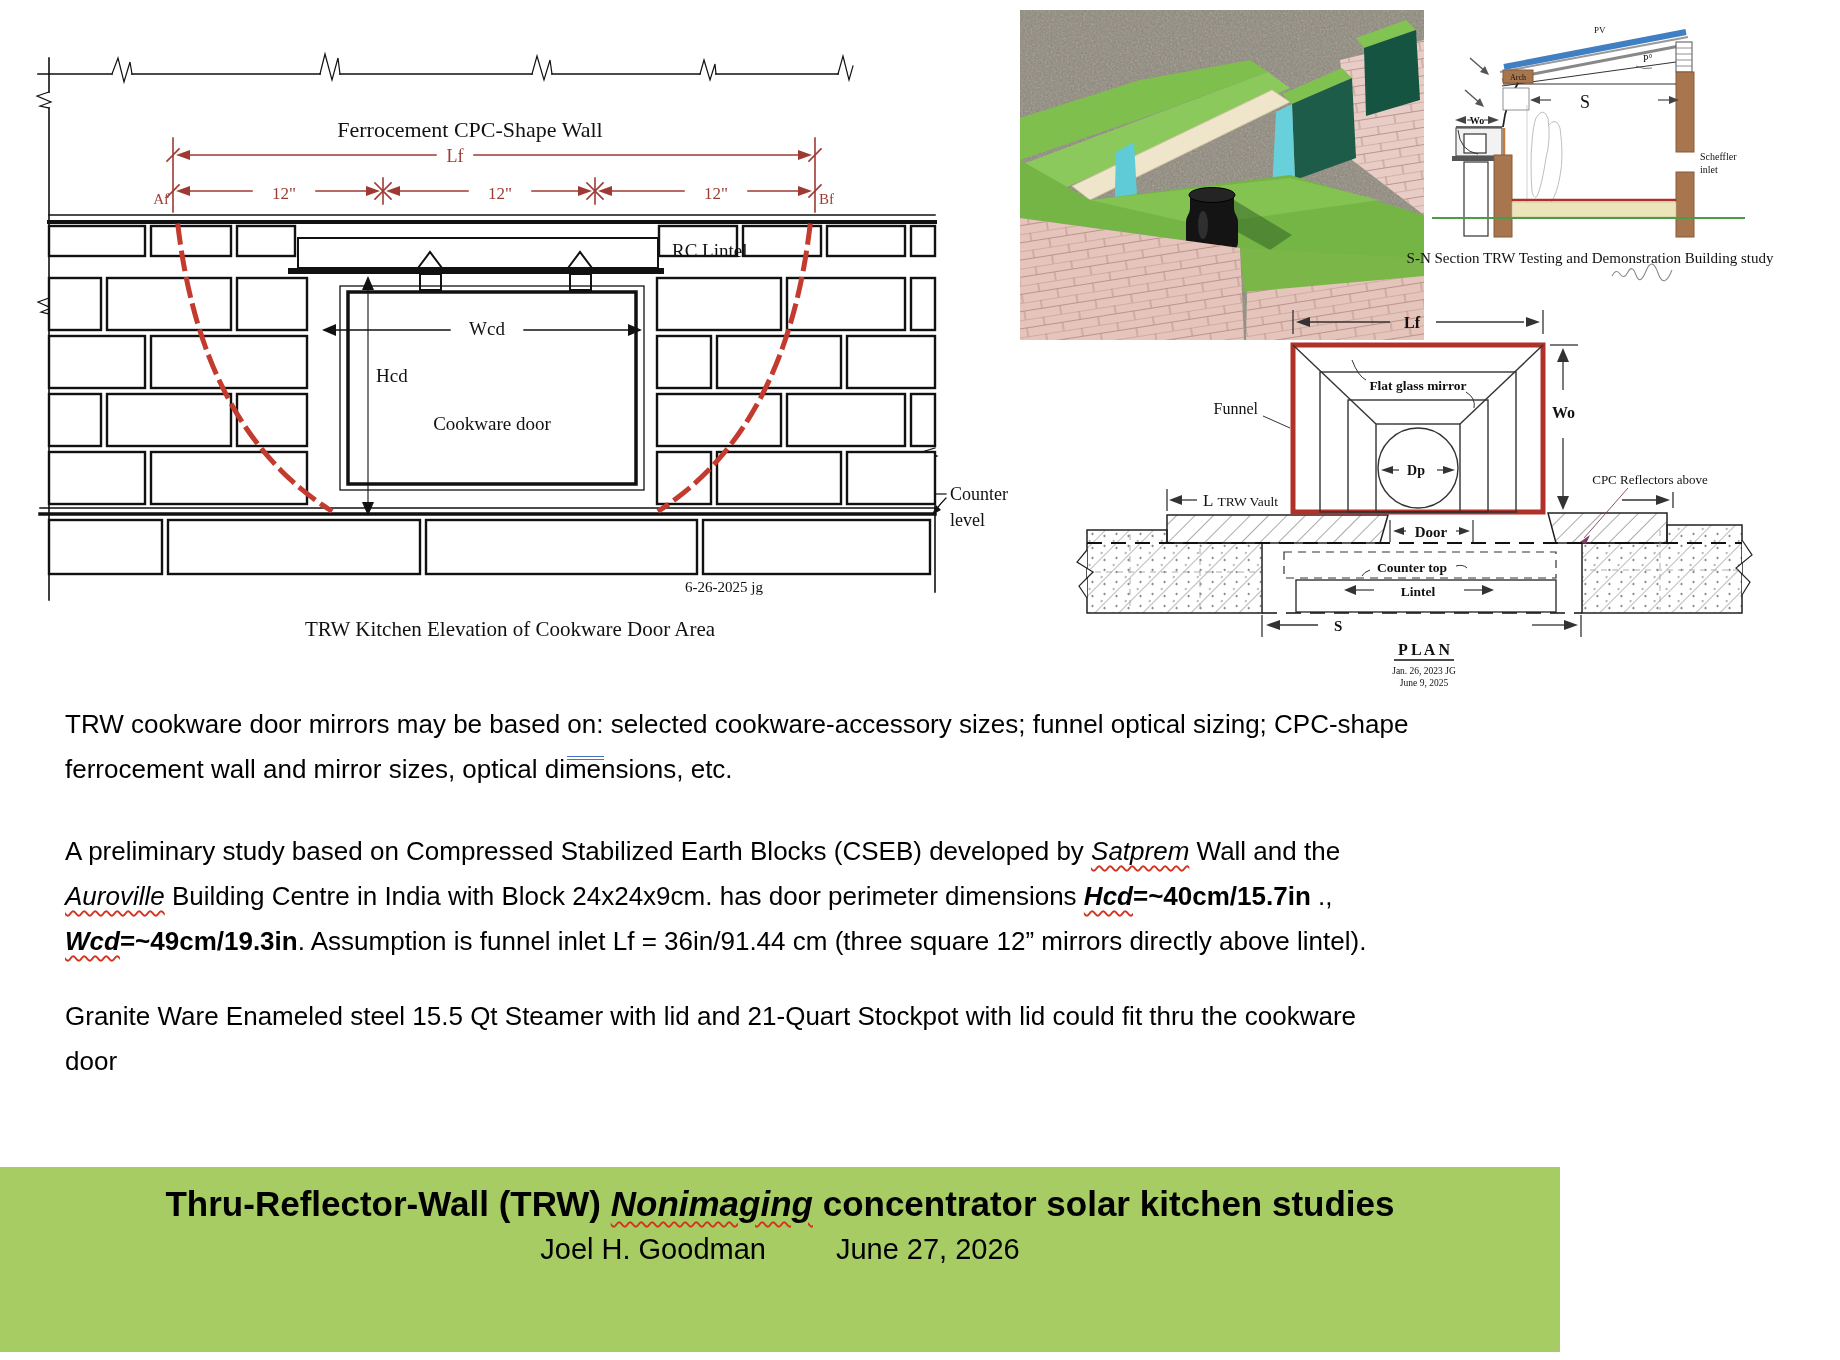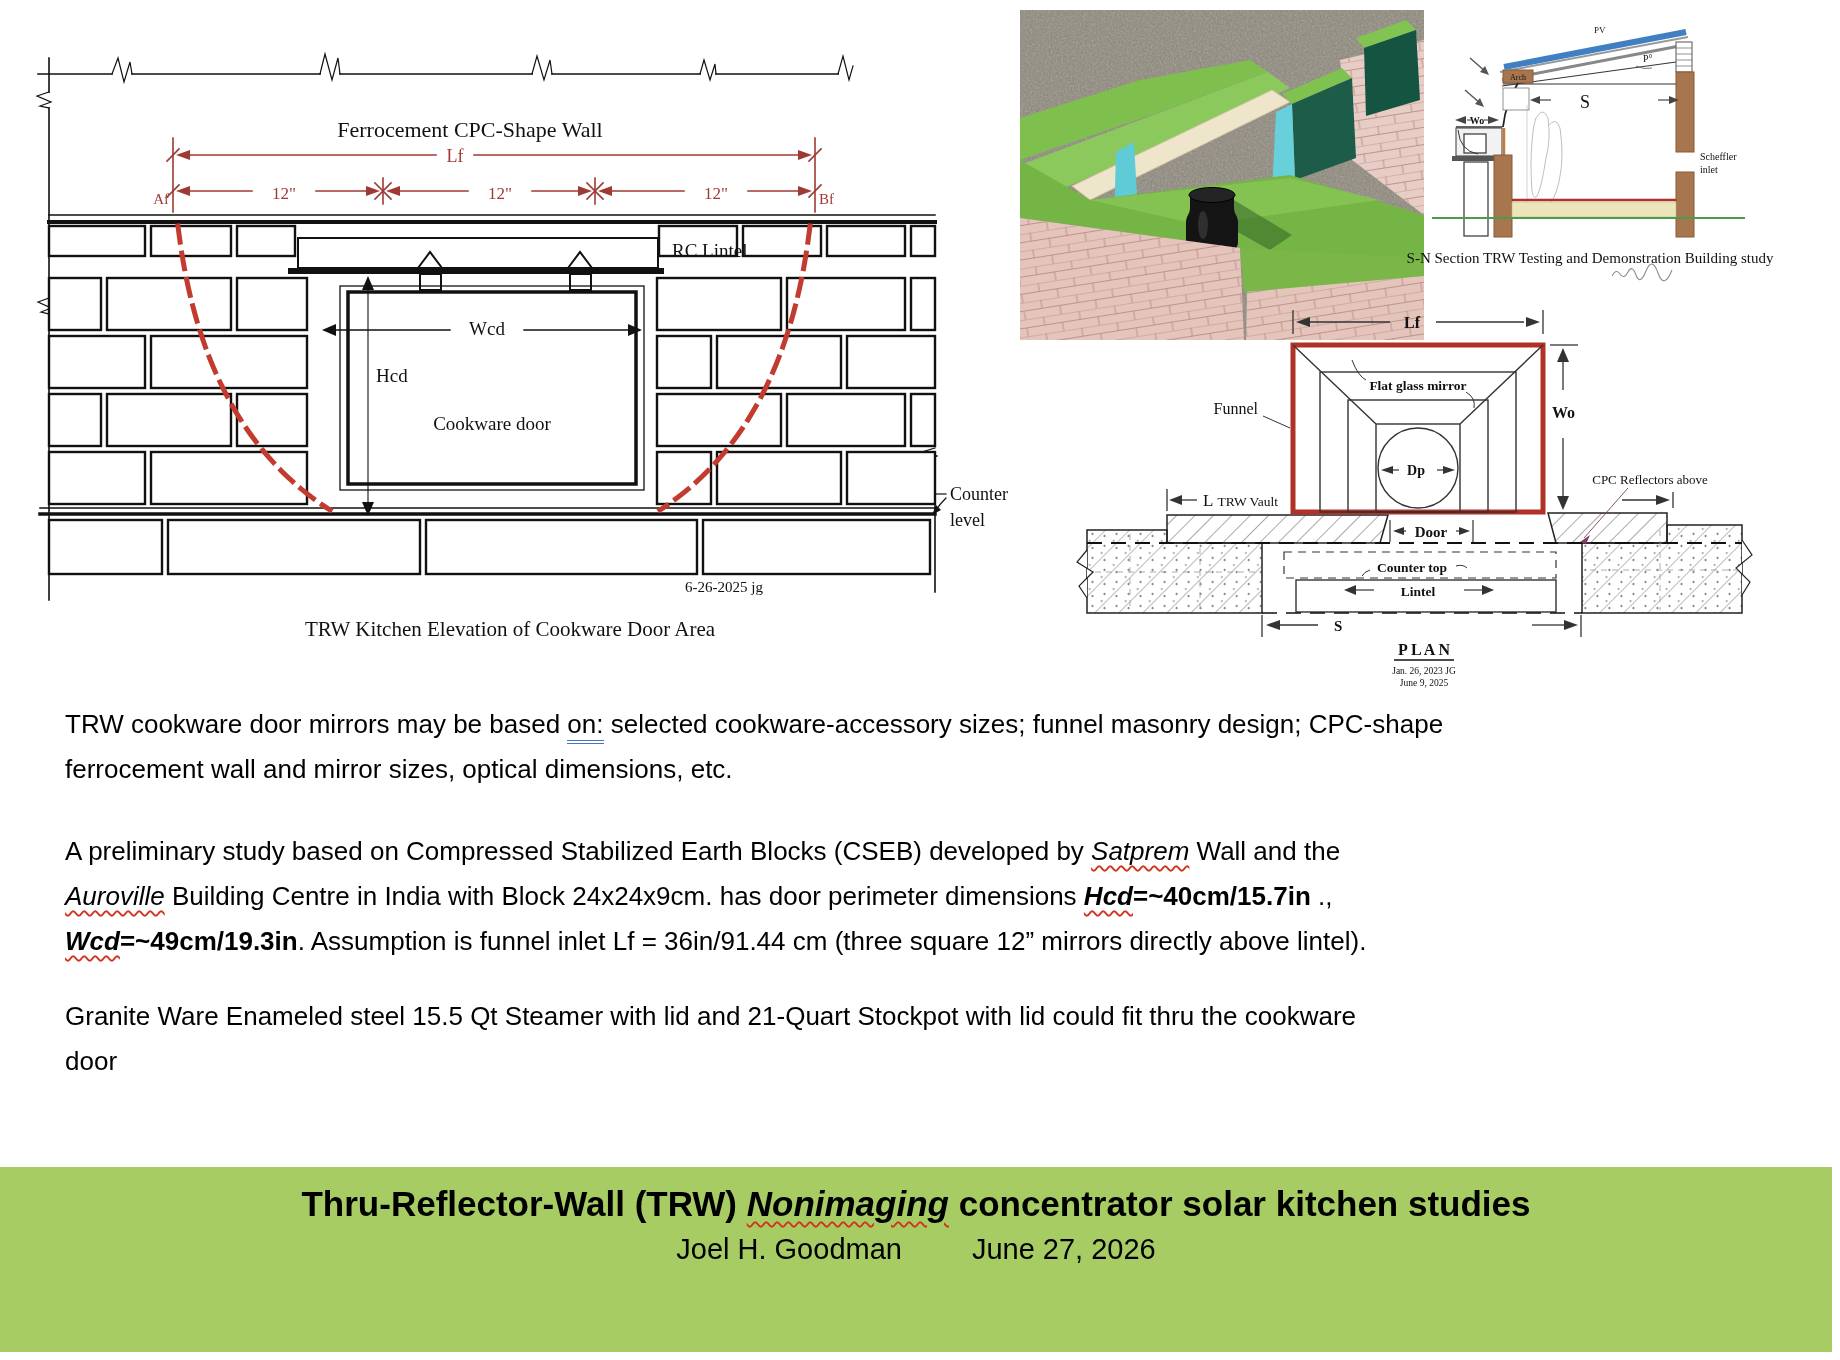--- a/index.html
+++ b/index.html
@@ -5,22 +5,22 @@
   html,body{margin:0;padding:0;background:#ffffff;}
   .page{position:relative;width:1840px;height:1360px;background:#fff;overflow:hidden;
         font-family:"Liberation Sans", sans-serif;}
   svg{position:absolute;left:0;top:0;}
   svg text{font-family:"Liberation Serif","DejaVu Serif",serif;fill:#111;}
   .dimtxt{fill:#9e3a33;}
   .body-text{position:absolute;left:65px;width:1500px;font-size:26px;line-height:45px;color:#000;}
   .b{font-weight:bold;}
   .sq{text-decoration:underline;text-decoration-style:wavy;text-decoration-color:#d2321e;
       text-decoration-thickness:1.5px;text-underline-offset:5px;font-style:italic;}
-  .bdbl{border-bottom:4px double #4472c4;padding-bottom:1px;margin-top:32px;}
-  .banner{position:absolute;left:0;top:1167px;width:1832px;height:185px;background:#a7cc64;}
+  .bdbl{border-bottom:4px double #4472c4;padding-bottom:17px;margin-top:32px;}
+  .banner{position:absolute;left:0;top:1167px;width:1560px;height:185px;background:#a7cc64;}
   .banner-title{margin-top:17px;text-align:center;font-size:35px;font-weight:bold;color:#000;}
   .banner-sub{margin-top:9px;text-align:center;font-size:29px;color:#000;}
   .banner-sub .author{margin-right:70px;}
 </style>
 </head>
 <body>
 
 <div class="page">
 
 <svg width="1840" height="1360" viewBox="0 0 1840 1360">
@@ -414,21 +414,21 @@
     <text x="1334" y="631" font-size="15" font-weight="bold">S</text>
 
     <text x="1424" y="655" text-anchor="middle" font-size="16" font-weight="bold">P L A N</text>
     <line x1="1394" y1="660" x2="1454" y2="660" stroke="#111" stroke-width="1.4"></line>
     <text x="1424" y="674" text-anchor="middle" font-size="9.5">Jan. 26, 2023 JG</text>
     <text x="1424" y="686" text-anchor="middle" font-size="9.5">June 9, 2025</text>
   </g>
 </svg>
 
   <div class="body-text" style="top:702px">
-    <span>TRW cookware door mirrors may be based </span><span class="bdbl">on:</span><span> selected cookware-accessory sizes; funnel masonry design; CPC-shape</span><br>
+    <span>TRW cookware door mirrors may be based </span><span class="bdbl">on:</span><span> selected cookware-accessory sizes; funnel optical sizing; CPC-shape</span><br>
     <span>ferrocement wall and mirror sizes, optical dimensions, etc.</span>
   </div>
 
   <div class="body-text" style="top:829px">
     <span>A preliminary study based on Compressed Stabilized Earth Blocks (CSEB) developed by </span><span class="sq">Satprem</span><span> Wall and the</span><br>
     <span class="sq">Auroville</span><span> Building Centre in India with Block 24x24x9cm. has  door perimeter dimensions </span><span class="b sq">Hcd</span><span class="b">=~40cm/15.7in</span><span> .,</span><br>
     <span class="b sq">Wcd</span><span class="b">=~49cm/19.3in</span><span>. Assumption is funnel inlet Lf = 36in/91.44 cm (three square 12” mirrors directly above lintel).</span>
   </div>
 
   <div class="body-text" style="top:994px">

